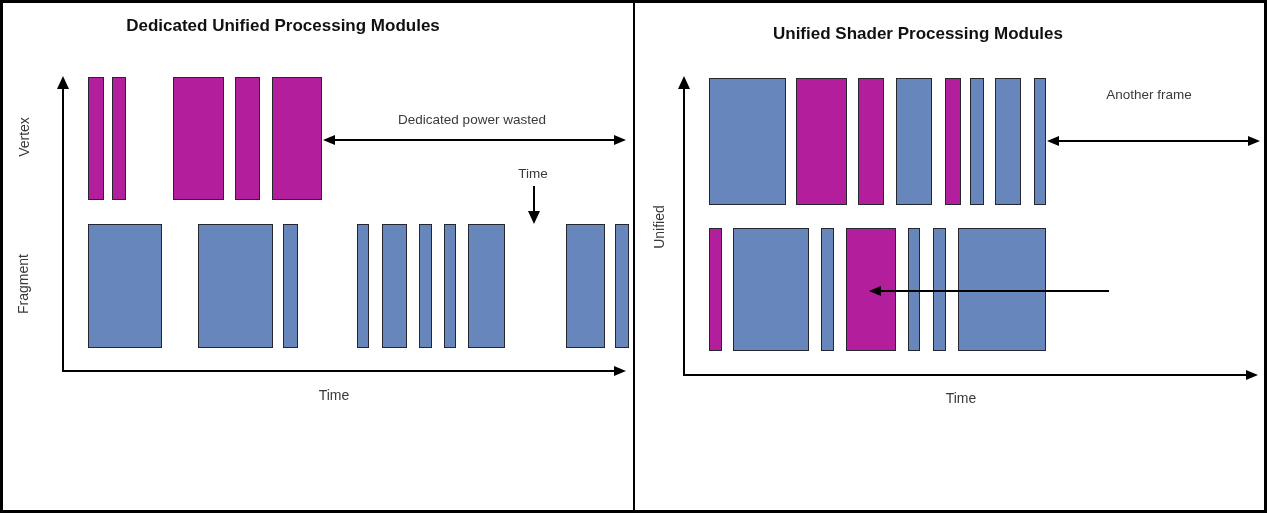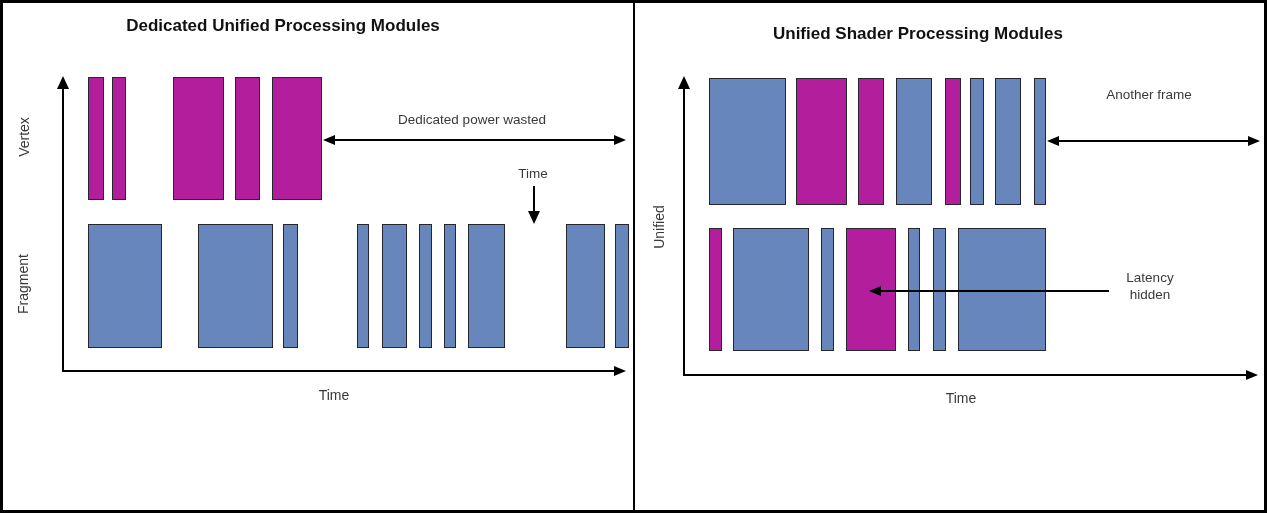--- a/index.html
+++ b/index.html
@@ -100,18 +100,14 @@
   <div class="vlabel" style="left:629px;top:216px;width:54px;">Unified</div>
 
   <div class="xlabel" style="left:281px;top:384px;width:100px;">Time</div>
   <div class="xlabel" style="left:908px;top:387px;width:100px;">Time</div>
 
   <div class="anno" style="left:344px;top:108px;width:250px;">Dedicated power wasted</div>
   <div class="anno" style="left:480px;top:162px;width:100px;">Time</div>
   <div class="anno" style="left:1046px;top:83px;width:200px;">
     <div>Another frame</div>
   </div>
-  <div class="anno" style="left:1072px;top:266px;width:150px;">
-    <div>Latency</div>
-    <div>hidden</div>
-  </div>
 
 </div>
 
 </body></html>

